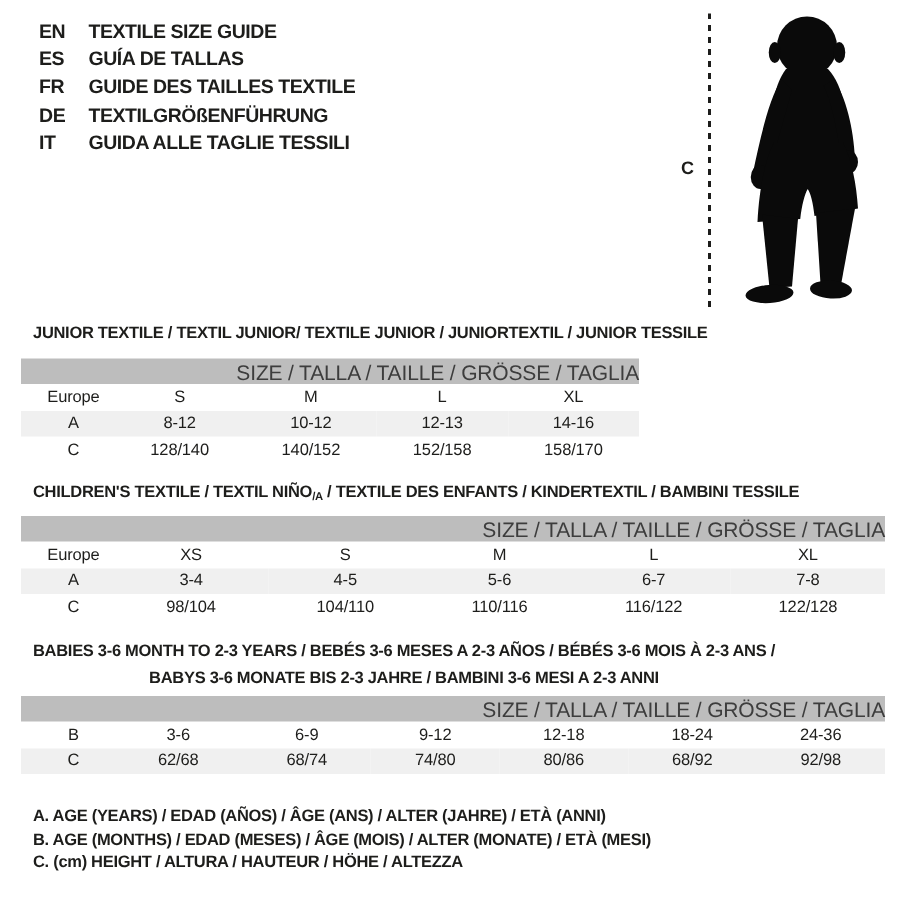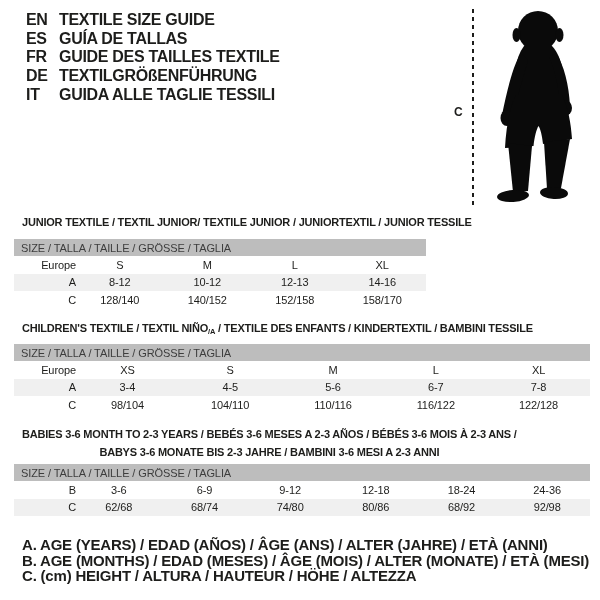--- a/index.html
+++ b/index.html
@@ -8,50 +8,50 @@
     font-family:"Liberation Sans", sans-serif;
     color:#1d1d1b;
     position:relative;
     overflow:hidden;
   }
   .abs { position:absolute; }
 
   
   .lang-block { left:26px; top:11px; }
   .lang-row { display:flex; height:18.6px; align-items:center;
-    font-weight:bold; font-size:16px; letter-spacing:-0.3px; }
+    font-weight:bold; font-size:13px; letter-spacing:-0.3px; }
   .lang-code { width:33px; }
 
   
   .figure-wrap { left:484px; top:5px; width:112px; height:206px; }
   .dash-line { left:472px; top:9px; width:2px; height:197px;
     background:repeating-linear-gradient(to bottom, #1d1d1b 0 4px, transparent 4px 8px); }
   .c-label { left:454px; top:105px; font-weight:bold; font-size:12px; }
 
   
   .tbl-title { font-weight:bold; font-size:11px; letter-spacing:-0.2px;
     white-space:nowrap; line-height:18px;text-align:center; }
   .sub { font-size:7.5px; vertical-align:-2px; }
   table.tbl { border-collapse:collapse; table-layout:fixed; width:100%;
     font-size:11px; letter-spacing:-0.1px; }
   .size-bar th { background:var(--header_bar_bg, #bdbdbd);
-    color:var(--header_text, #3d3d3d); font-weight:normal; text-align:left;
-    height:17px; padding-left:7px; font-size:11px; }
+    color:var(--header_text, #3d3d3d); font-weight:normal; text-align:right;
+    height:17px; padding-left:7px; font-size:14px; }
   td { height:17.5px; }
-  td.lbl { text-align:right; padding-left:8px; }
+  td.lbl { text-align:center; padding-left:8px; }
   td.val { text-align:center; }
   tr.alt { background:var(--alt_row_bg, #f0f0f0); }
 
   .t1 { left:14px; width:412px; }
   .t2, .t3 { left:14px; width:576px; }
   .title-pos { left:22px; }
 
   
   .notes { left:22px; top:537px; }
-  .note-line { font-weight:bold; font-size:15px; letter-spacing:-0.2px;
+  .note-line { font-weight:bold; font-size:11px; letter-spacing:-0.2px;
     line-height:15.6px; white-space:nowrap; }
 </style>
 </head>
 <body>
 
 <div class="abs lang-block">
   <div class="lang-row">
     <span class="lang-code">EN</span>
     <span class="lang-label">TEXTILE SIZE GUIDE</span>
   </div>

